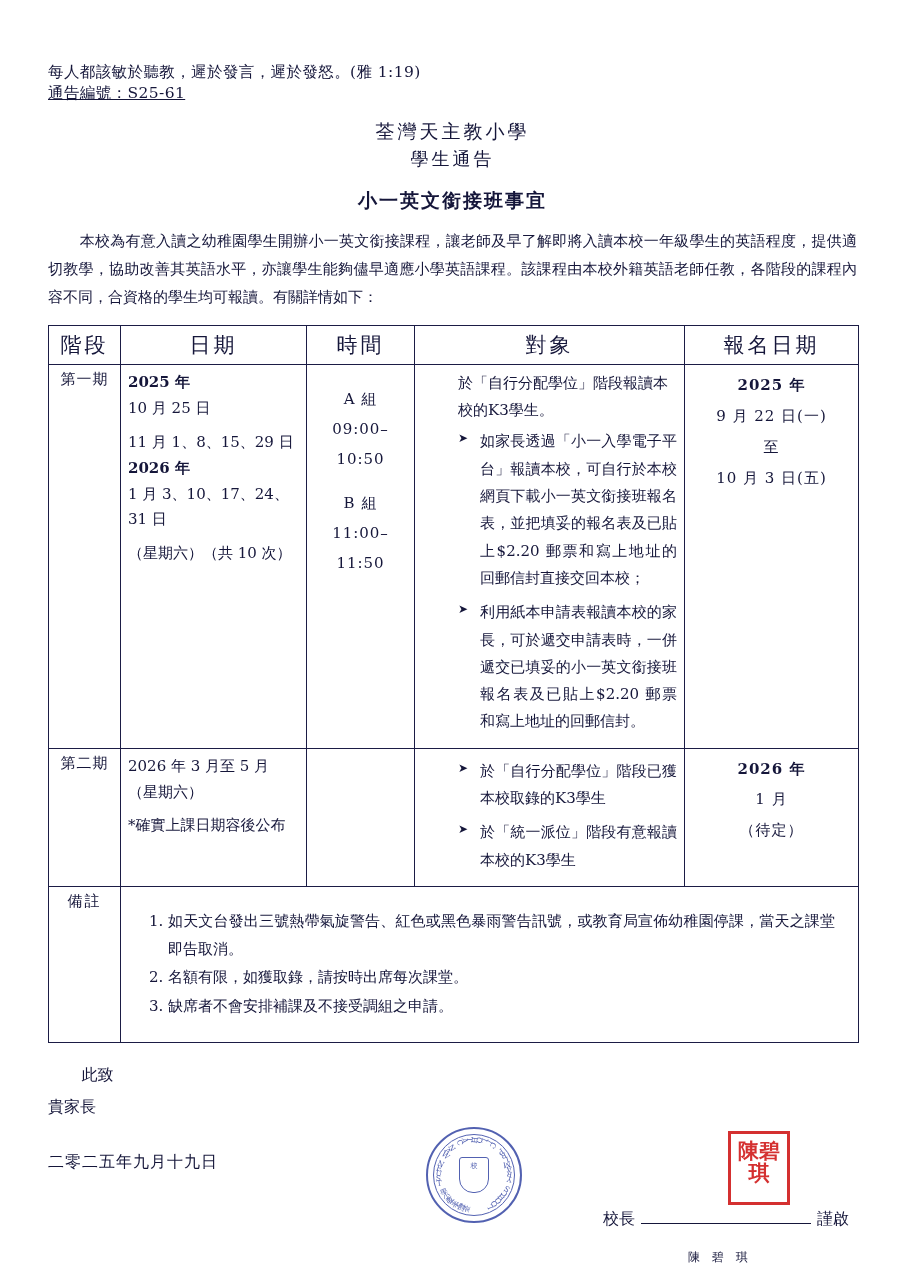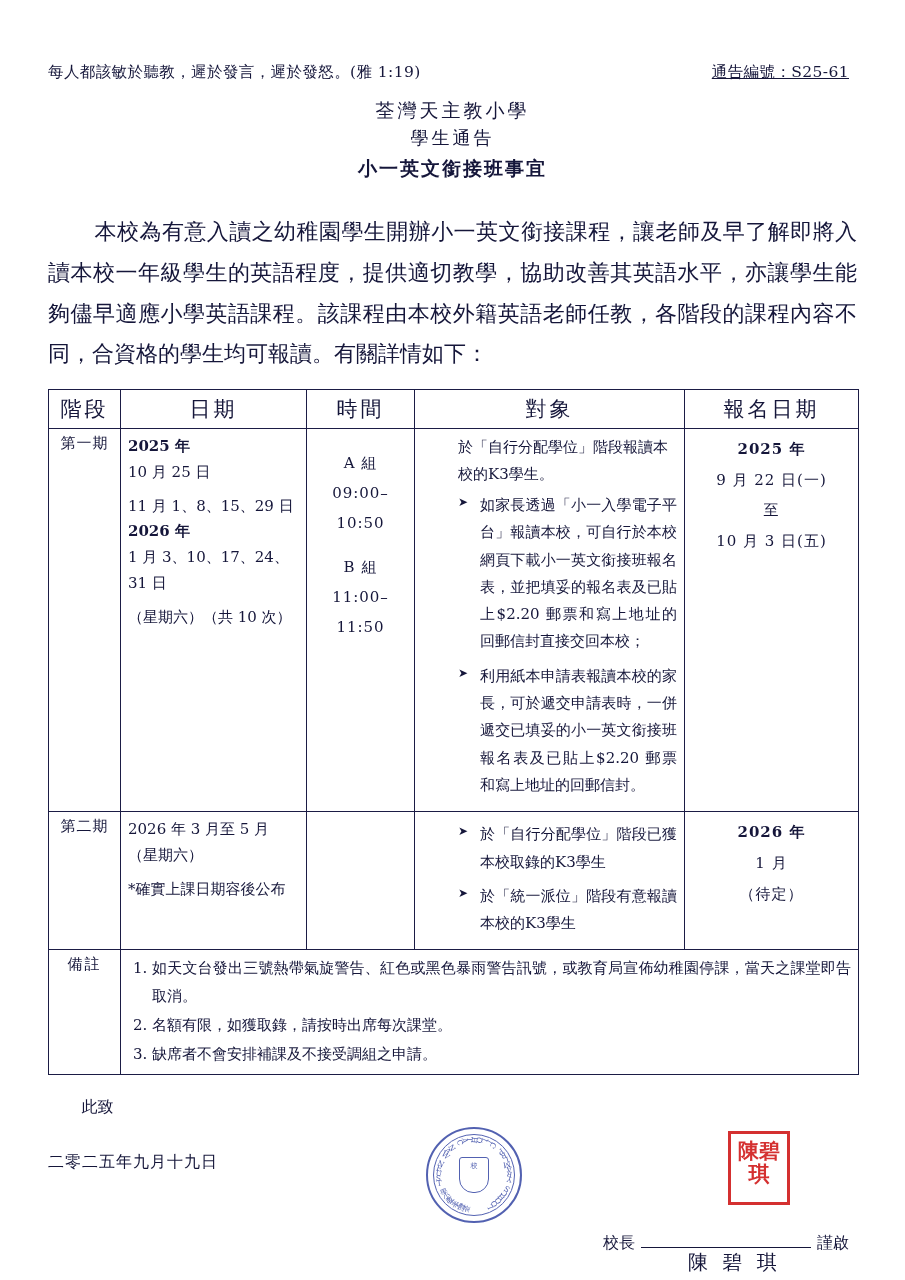--- a/index.html
+++ b/index.html
@@ -23,20 +23,21 @@
     color: #15163a;
   }
 
   
   .top-line {
     display: flex;
     justify-content: space-between;
     align-items: baseline;
     font-size: 15.5px;
     letter-spacing: 0.4px;
+    flex-direction: column;
   }
   .verse { white-space: nowrap; }
   .notice-no { white-space: nowrap; padding-right: 8px; text-decoration: underline; }
 
   
   .titles {
     text-align: center;
     margin-top: 14px;
     line-height: 1.45;
   }
@@ -45,27 +46,27 @@
     letter-spacing: 3px;
   }
   .doc-type {
     font-size: 18px;
     letter-spacing: 3px;
   }
   .subject {
     font-size: 19px;
     font-weight: bold;
     letter-spacing: 2px;
-    margin-top: 4px;
+    margin-top: 15px;
   }
 
   
   .intro {
-    margin-top: 30px;
-    font-size: 22px;
+    margin-top: 14px;
+    font-size: 15px;
     line-height: 1.85;
     text-align: justify;
     text-justify: inter-ideograph;
   }
   .intro .indent { display: inline-block; width: 2.1em; }
 
   
   table.main {
     width: 810px;
     margin: 14px 0 0 0;
@@ -143,21 +144,21 @@
     letter-spacing: 1px;
   }
   td.reg .y { font-weight: bold; }
 
   td.remark-label {
     text-align: center;
     vertical-align: middle;
     letter-spacing: 2px;
   }
   ol.remarks {
-    margin: 0;
+    margin: 16px;
     padding-left: 24px;
     line-height: 1.85;
   }
   ol.remarks li {
     margin-bottom: 1px;
     text-align: justify;
     text-justify: inter-ideograph;
   }
 
   
@@ -243,38 +244,38 @@
     text-align: center;
     padding-top: 6px;
     box-sizing: border-box;
     font-family: "DejaVu Serif", "Liberation Serif", serif;
     opacity: 0.9;
   }
 
   .principal-row {
     position: absolute;
     left: 555px;
-    top: 108px;
+    top: 84px;
     font-size: 16px;
     display: flex;
     align-items: baseline;
     gap: 6px;
     white-space: nowrap;
   }
   .sig-line {
     display: inline-block;
     width: 170px;
     border-bottom: 1px solid #15163a;
     height: 14px;
   }
   .principal-name {
     position: absolute;
     left: 640px;
     top: 124px;
-    font-size: 20px;
+    font-size: 12px;
     letter-spacing: 4px;
     text-align: center;
   }
 
   .date-line {
     position: absolute;
     left: 48px;
     top: 1152px;
     font-size: 16px;
     letter-spacing: 1px;
@@ -391,20 +392,21 @@
             <li>缺席者不會安排補課及不接受調組之申請。</li>
           </ol>
         </td>
       </tr>
     </tbody>
   </table>
 
 
   <div class="sincerely">
     <div><span class="ind"></span><span>此致</span></div>
+    <div>貴家長</div>
   </div>
 
   <div class="sig-area">
 
     <div class="school-stamp">
       <div class="inner-ring"></div>
       <div class="ring-text">
           <span style="transform: rotate(-160deg) translate(0px, -38px) rotate(90deg);">荃</span>
           <span style="transform: rotate(-152deg) translate(0px, -38px) rotate(90deg);">灣</span>
           <span style="transform: rotate(-144deg) translate(0px, -38px) rotate(90deg);">天</span>

